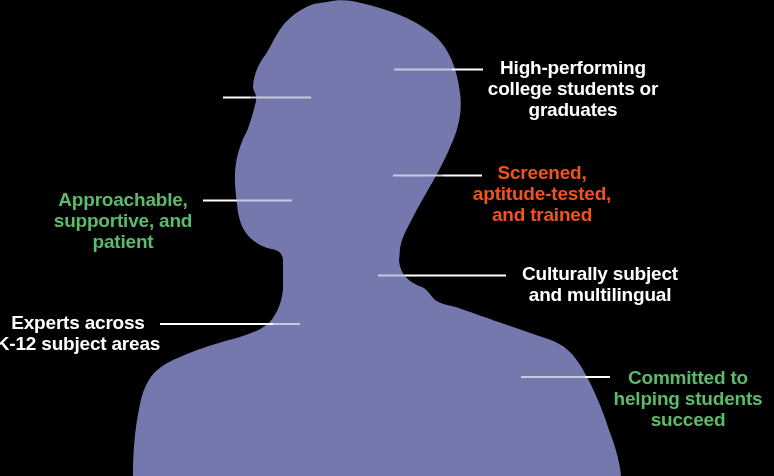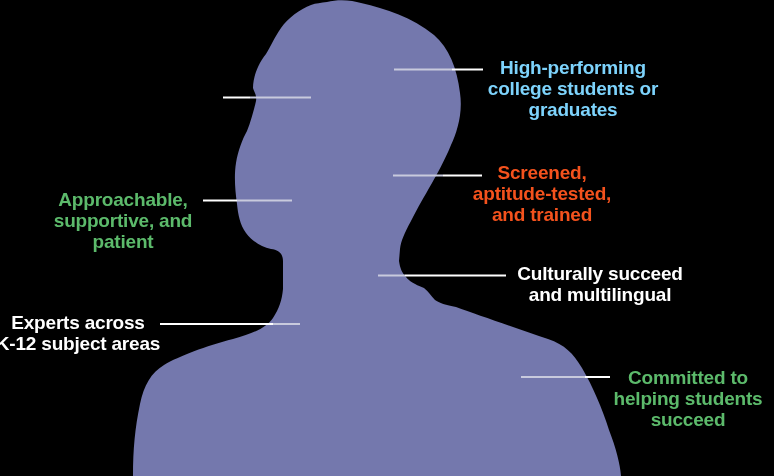--- a/index.html
+++ b/index.html
@@ -91,32 +91,32 @@
       <line class="connector seg-out" x1="160" y1="324" x2="273" y2="324" stroke="#FFFFFF"></line>
       <line class="connector seg-in" x1="273" y1="324" x2="300" y2="324" stroke="#C8CADD"></line>
     </g>
     <g>
       <line class="connector seg-in" x1="521" y1="377" x2="585" y2="377" stroke="#C8CADD"></line>
       <line class="connector seg-out" x1="585" y1="377" x2="610" y2="377" stroke="#FFFFFF"></line>
     </g>
   </svg>
 
 
-  <div class="callout" style="left: 473px; top: 57px; color: #7dd3fc;">High-performing
+  <div class="callout" style="left: 473px; top: 57px; color: #ffffff;">High-performing
 college students or
 graduates</div>
 
   <div class="callout" style="left: 23px; top: 189px; color: rgb(92, 186, 107);">Approachable,
 supportive, and patient</div>
 
   <div class="callout" style="left: 442px; top: 162px; color: rgb(244, 82, 29);">Screened,
 aptitude-tested,
 and trained</div>
 
-  <div class="callout" style="left: 500px; top: 263px; color: rgb(255, 255, 255);">Culturally succeed
+  <div class="callout" style="left: 500px; top: 263px; color: rgb(255, 255, 255);">Culturally subject
 and multilingual</div>
 
   <div class="callout" style="left: -22px; top: 312px; color: rgb(255, 255, 255);">Experts across
 K-12 subject areas</div>
 
   <div class="callout" style="left: 588px; top: 367px; color: rgb(92, 186, 107);">Committed to
 helping students
 succeed</div>
 </div>
 

